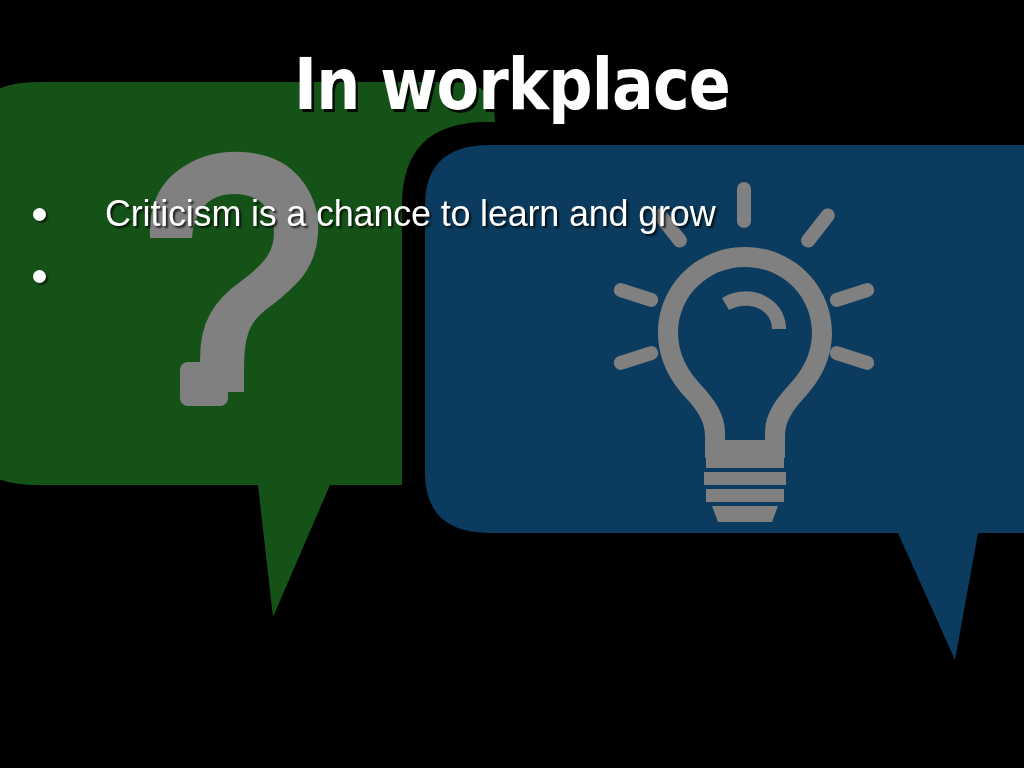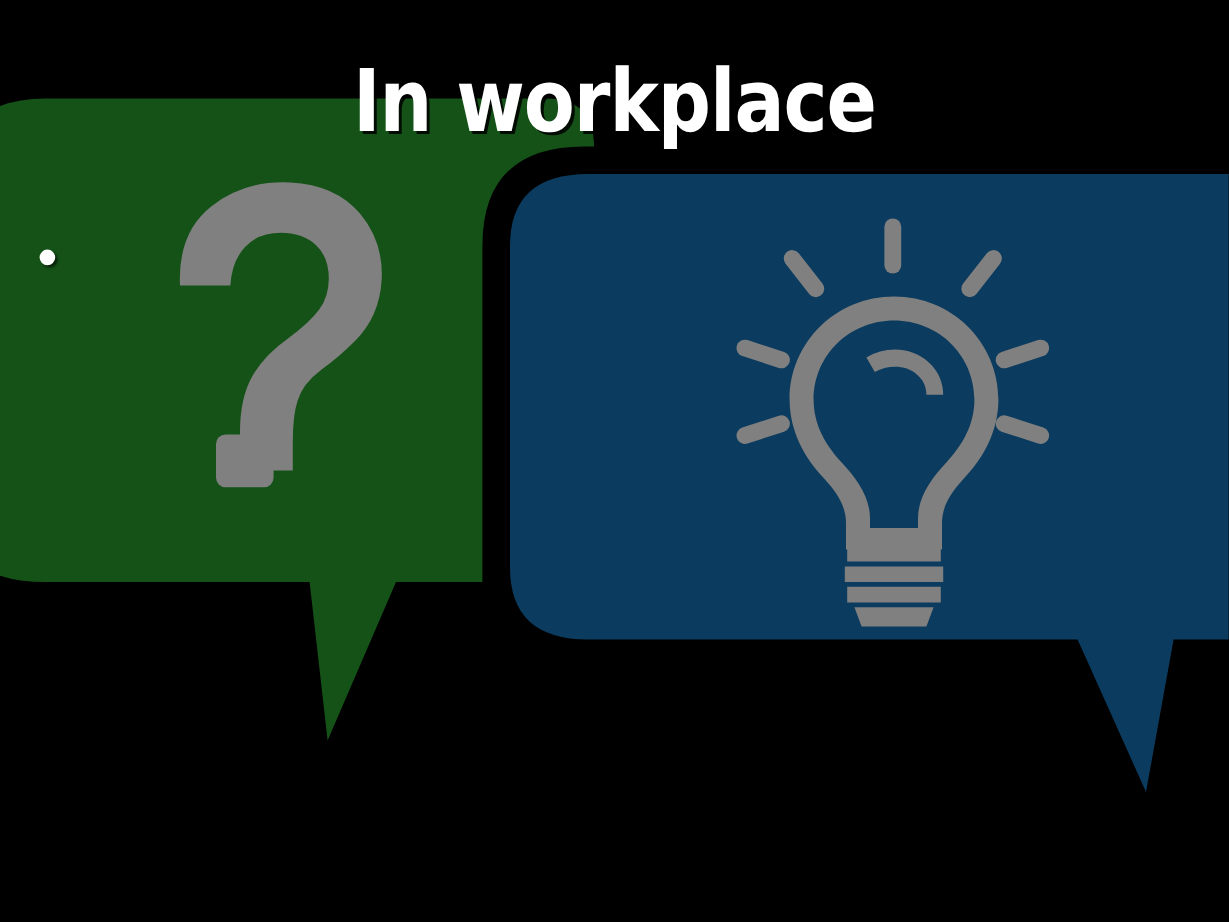--- a/index.html
+++ b/index.html
@@ -195,16 +195,20 @@
         </g>
       </g>
     </g>
   </svg>
 
   <div id="title">In workplace</div>
 
   <ul id="bullets">
     <li>
       <span class="bullet-dot"></span>
+      <span>Criticism is a chance to learn and grow</span>
+    </li>
+    <li>
+      <span class="bullet-dot"></span>
     </li>
   </ul>
 
 </div>
 
 </body></html>

